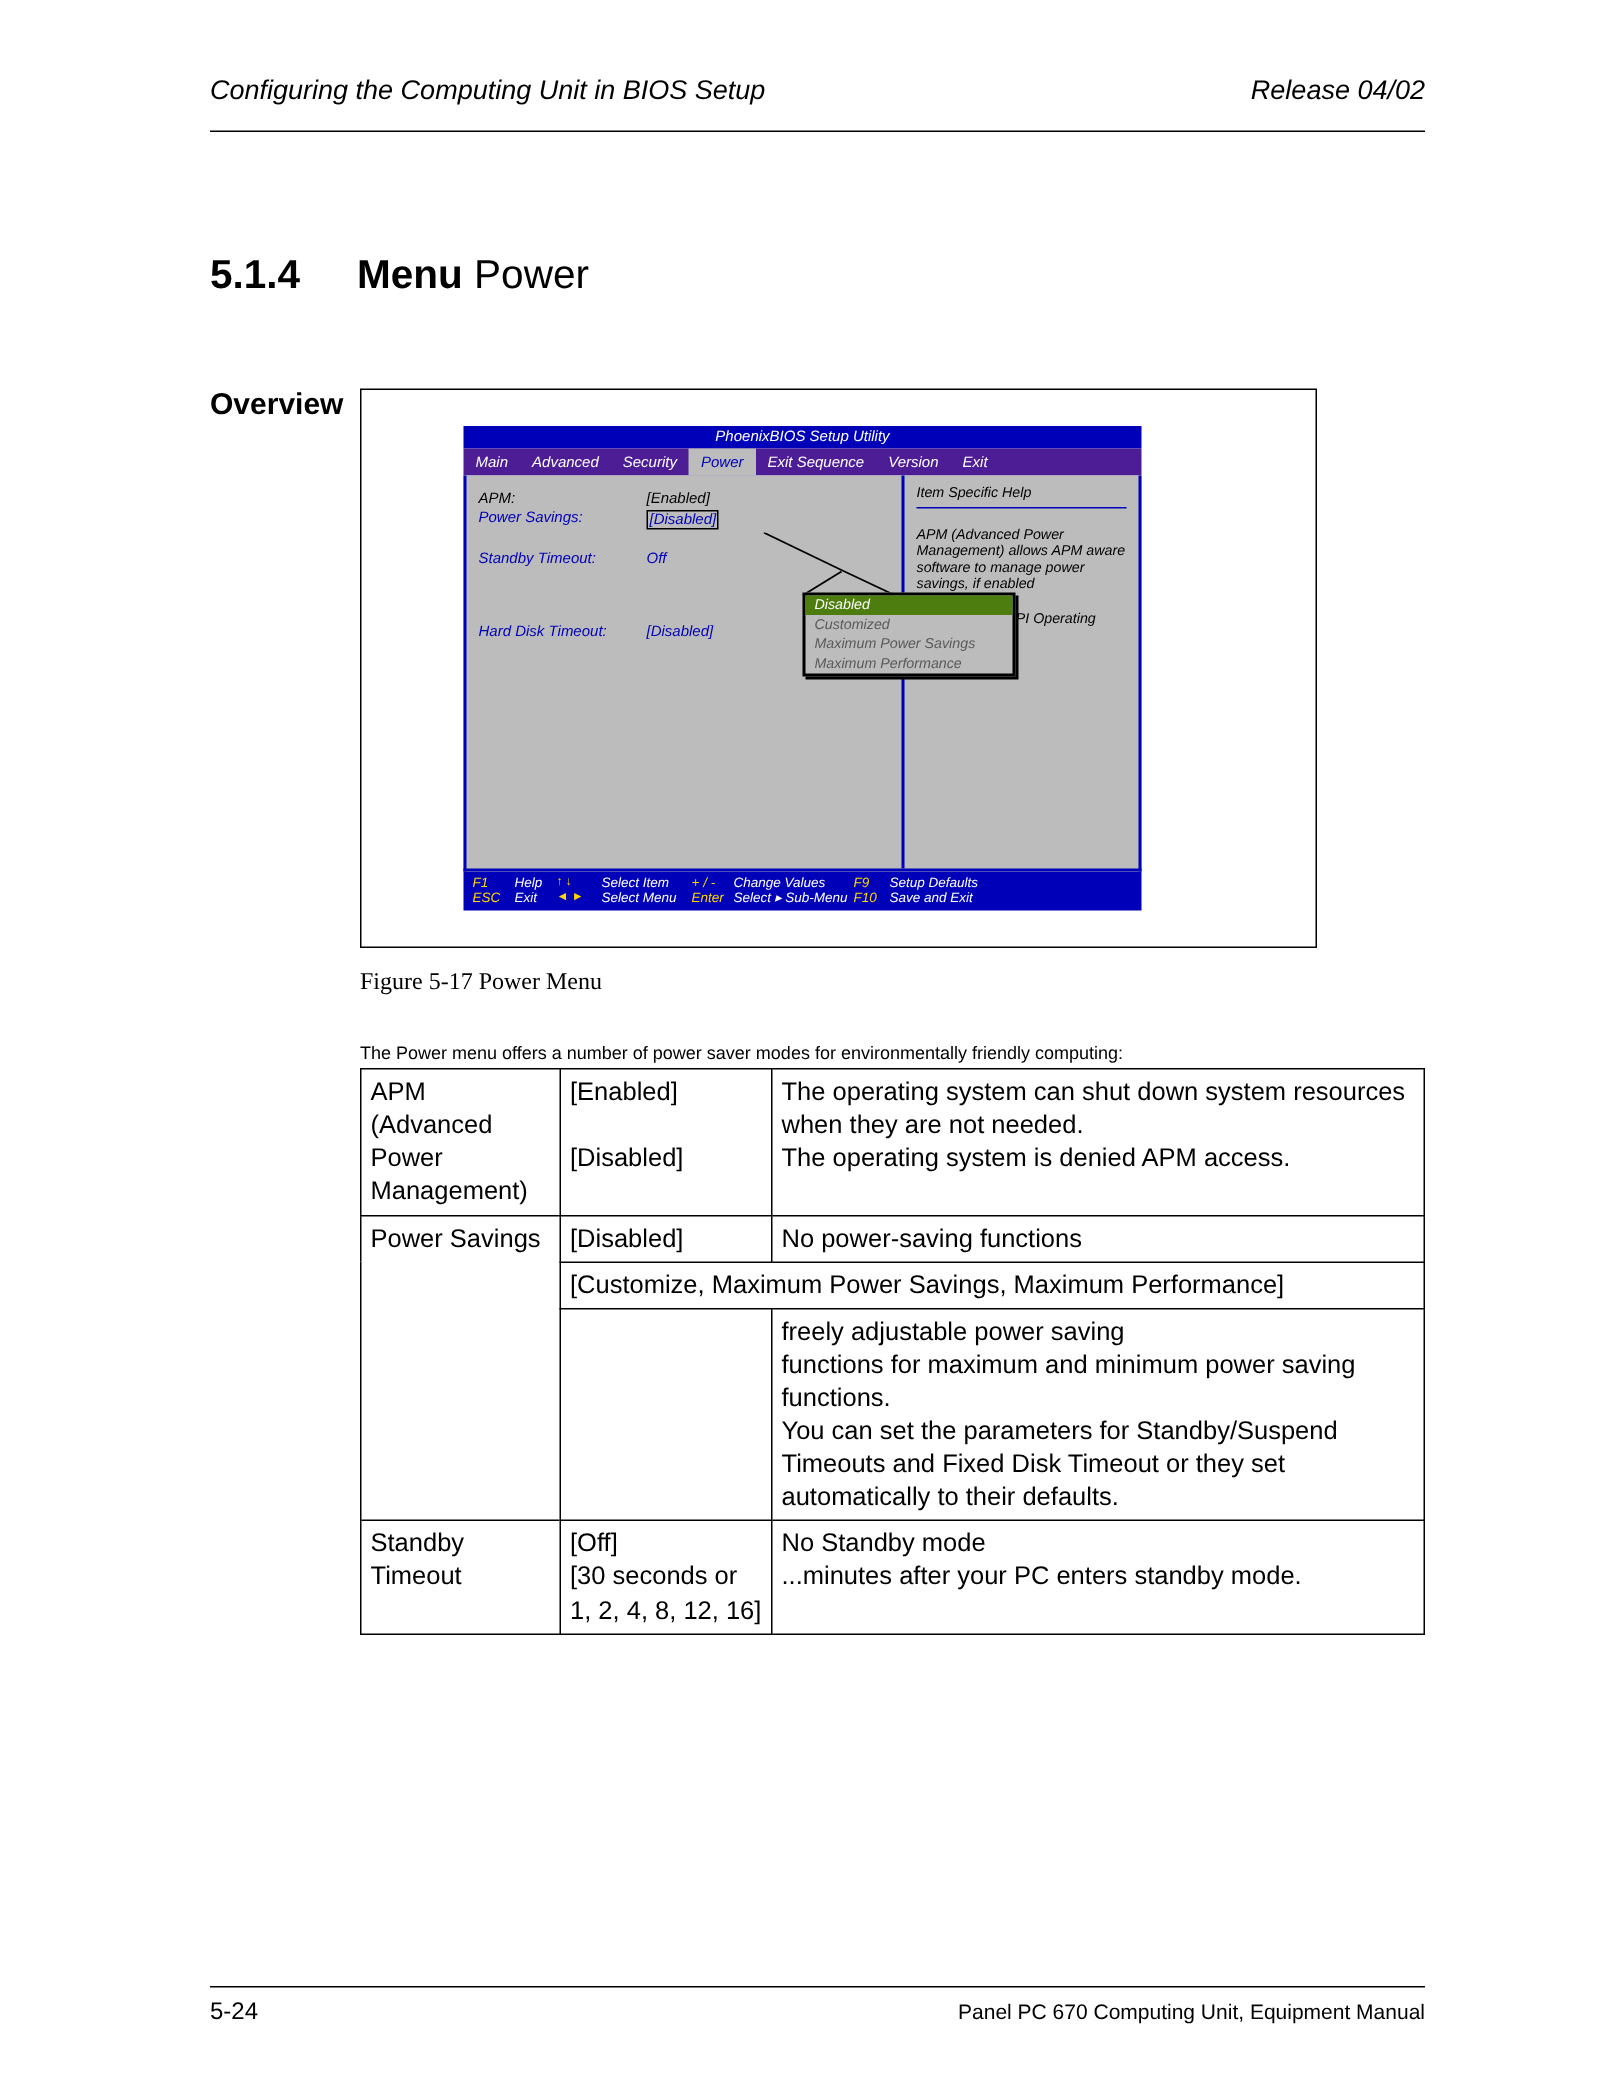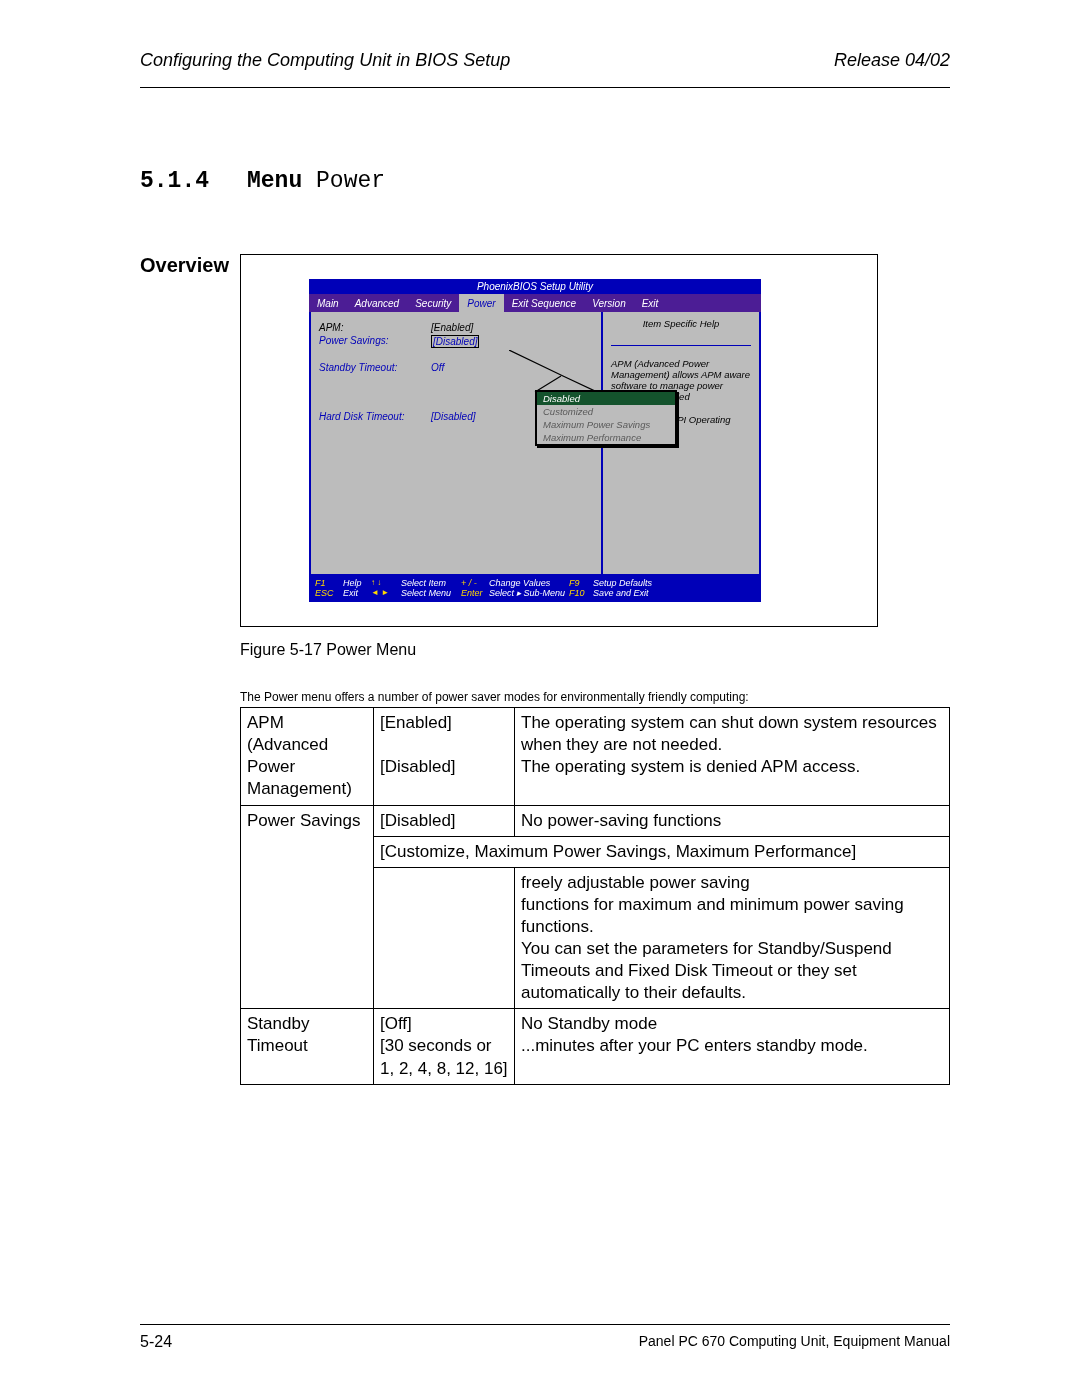--- a/index.html
+++ b/index.html
@@ -19,23 +19,22 @@
     justify-content: space-between;
     font-style: italic;
     font-size: 18px;
     border-bottom: 1.5px solid #000;
     padding-bottom: 16px;
     margin-bottom: 80px;
   }
   .sec-head {
     display: flex;
     gap: 38px;
-    font-size: 23px;
+    font-size: 27px;
     margin-bottom: 60px;
-    font-family: Liberation Mono, monospace;
   }
   .sec-head .num { font-weight: bold; }
   .sec-head .title .b { font-weight: bold; }
   .overview {
     display: flex;
     gap: 22px;
   }
   .ov-label {
     font-weight: bold;
     font-size: 20px;
@@ -115,24 +114,23 @@
   }
   .bios-left .gap { height: 12px; }
   .bios-right {
     width: 140px;
     border-left: 2px solid #0000b8;
     padding: 6px 8px;
     color: #000;
     font-size: 9.5px;
   }
   .bios-right .h {
-    text-align: center;
     margin-bottom: 12px;
     border-bottom: 1px solid #0000b8;
-    padding-bottom: 16px;
+    padding-bottom: 4px;
   }
   .bios-right .p { margin-bottom: 12px; }
   .bios-keys {
     background: #0000b8;
     color: #fff;
     font-size: 9px;
     padding: 2px 6px 4px 6px;
     display: grid;
     grid-template-columns: 28px 28px 30px 60px 28px 80px 24px 1fr;
     row-gap: 0px;
@@ -150,37 +148,38 @@
     border: 2px solid #000;
     box-shadow: 2px 2px 0 #000;
     font-size: 9.5px;
     color: #5a5a5a;
     z-index: 5;
   }
   .dropdown-pop .opt {
     padding: 1px 6px;
   }
   .dropdown-pop .opt.sel {
-    background: #14532d;
+    background: #4d7c0f;
     color: #fff;
   }
   .connector {
     position: absolute;
     z-index: 3;
     pointer-events: none;
   }
   .connector.line1 {
     left: 198px; top: 38px;
     width: 88px; height: 42px;
   }
   .connector.line1 svg { width:100%; height:100%; }
 
   .fig-caption {
     font-size: 16px;
     margin: 0 0 30px 0;
+    font-family: Liberation Serif, serif;
   }
   .intro2 {
     font-size: 12px;
     margin-bottom: 2px;
     line-height: 1.35;
   }
   table.params {
     border-collapse: collapse;
     width: 100%;
     font-size: 17px;

